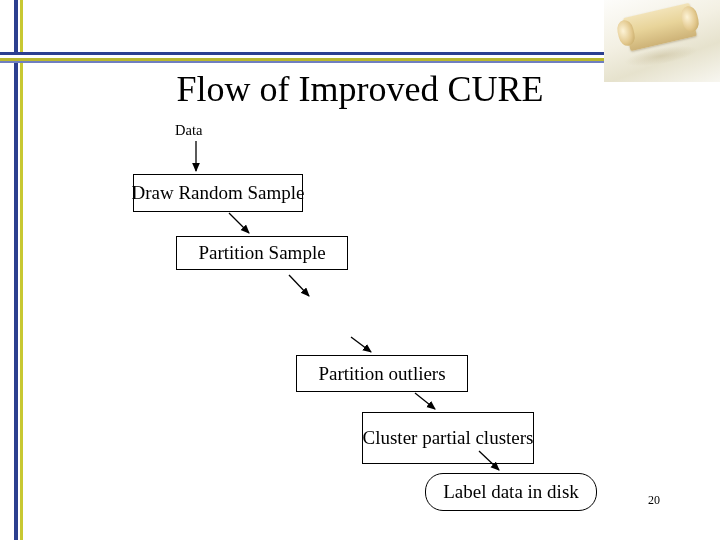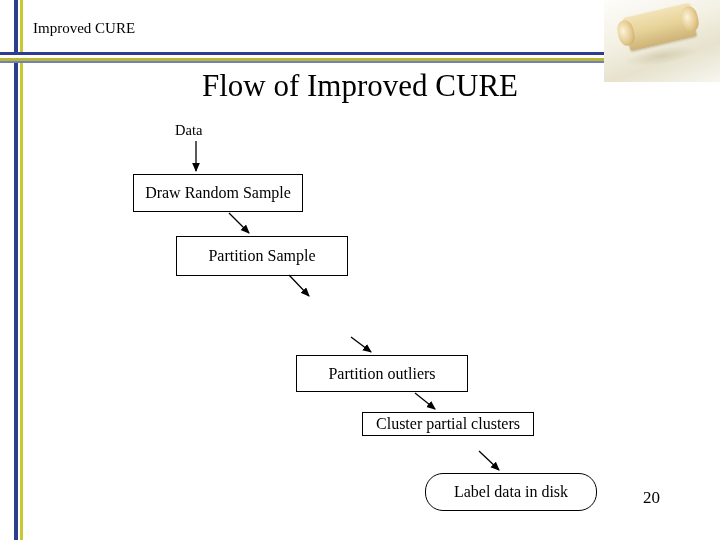--- a/index.html
+++ b/index.html
@@ -111,21 +111,21 @@
     transform: rotate(-10deg);
   }
 
   
   .slide-title {
     position: absolute;
     left: 0;
     top: 68px;
     width: 720px;
     text-align: center;
-    font-size: 31px;
+    font-size: 36px;
     color: #000000;
     font-family: "Liberation Serif", serif;
   }
 
   
   .flow {
     position: absolute;
     left: 0; top: 0;
     width: 720px; height: 540px;
   }
@@ -137,50 +137,49 @@
     white-space: nowrap;
   }
   .flow-box {
     position: absolute;
     border: 1px solid #000000;
     background: #ffffff;
     box-sizing: border-box;
     display: flex;
     align-items: center;
     justify-content: center;
-    font-size: 16px;
+    font-size: 19px;
     color: #000000;
     font-family: "Liberation Serif", serif;
     white-space: nowrap;
   }
   .arrow-svg {
     position: absolute;
     left: 0; top: 0;
     width: 720px; height: 540px;
     pointer-events: none;
   }
 
   .page-number {
     position: absolute;
     right: 60px;
     bottom: 32px;
-    font-size: 17px;
+    font-size: 12px;
     color: #000000;
     font-family: "Liberation Serif", serif;
   }
 </style>
 </head>
 <body>
 
 <div class="slide">
 
   <div class="left-bar-blue"></div>
   <div class="left-bar-yellow"></div>
 
-  <div class="header-title">Improved CURE</div>
   <div class="hrule hrule-blue1"></div>
   <div class="hrule hrule-white"></div>
   <div class="hrule hrule-yellow"></div>
   <div class="hrule hrule-blue2"></div>
 
   <div class="scroll-deco">
     <div class="bg-sweep"></div>
     <div class="shadow"></div>
     <div class="paper"></div>
     <div class="roll-l"></div>
@@ -188,26 +187,26 @@
   </div>
 
   <div class="slide-title">Flow of Improved CURE</div>
 
   <div class="flow">
 
     <div class="flow-label" style="left:175px; top:122px;">Data</div>
 
     <div class="flow-box" style="left:133px; top:174px; width:170px; height:38px;">Draw Random Sample</div>
 
-    <div class="flow-box" style="left:176px; top:236px; width:172px; height:40px;">Partition Sample</div>
+    <div class="flow-box" style="left:176px; top:236px; width:172px; height:34px;">Partition Sample</div>
 
 
     <div class="flow-box" style="left:296px; top:355px; width:172px; height:37px;">Partition outliers</div>
 
-    <div class="flow-box" style="left:362px; top:412px; width:172px; height:24px;">Cluster partial clusters</div>
+    <div class="flow-box" style="left:362px; top:412px; width:172px; height:52px;">Cluster partial clusters</div>
 
     <div class="flow-box" style="left:425px; top:473px; width:172px; height:38px;border-radius:18px;">Label data in disk</div>
 
     <svg class="arrow-svg" viewBox="0 0 720 540">
       <defs>
         <marker id="ah" markerWidth="8" markerHeight="8" refX="6.2" refY="3" orient="auto" markerUnits="strokeWidth">
           <path d="M0,0 L7,3 L0,6 z" fill="#000000"></path>
         </marker>
       </defs>
 

